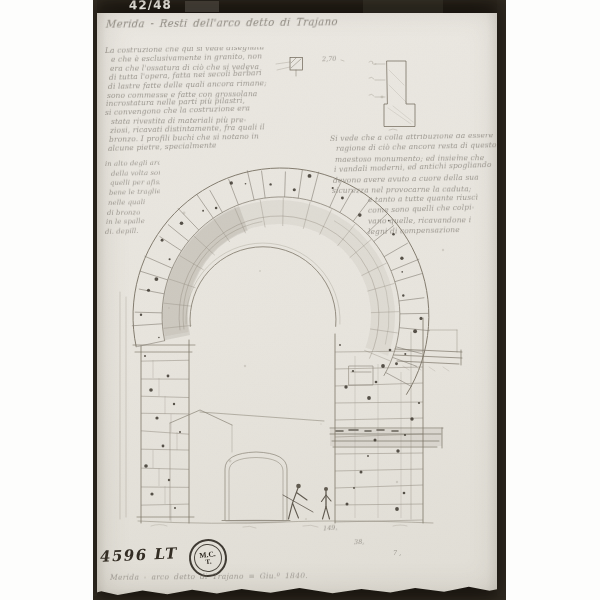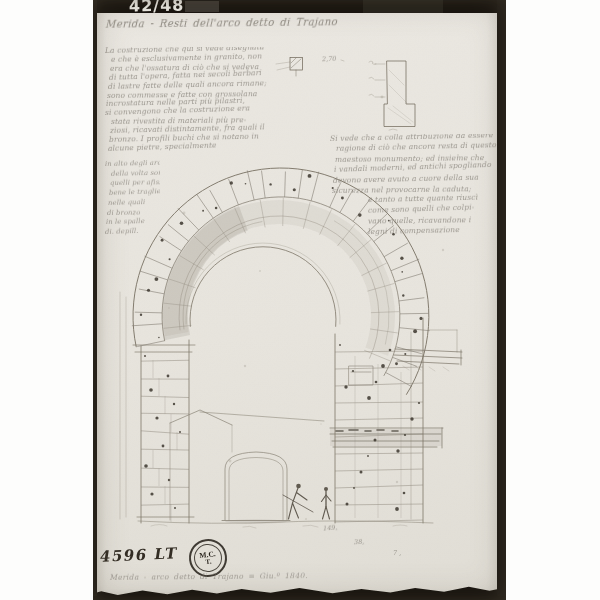--- a/index.html
+++ b/index.html
@@ -8,21 +8,21 @@
   .photo{position:absolute;left:93px;top:0;width:413px;height:600px;
     background:linear-gradient(175deg,#ebe8e2 0%,#e8e5de 55%,#e1ded6 100%);}
   .photo .vignette{position:absolute;inset:0;pointer-events:none;
     box-shadow:inset 0 0 34px rgba(95,85,70,.30), inset -8px 0 14px rgba(80,72,60,.18), inset 6px 0 10px rgba(80,72,60,.12);}
   .edge-left{position:absolute;left:0;top:0;width:4px;height:596px;background:#1b1712;}
   .edge-right{position:absolute;right:0;top:0;width:9px;height:596px;background:#18140f;}
   .topbar{position:absolute;left:0;top:0;width:413px;height:13px;background:#15110c;}
   .topbar .patch1{position:absolute;left:92px;top:1px;width:34px;height:11px;background:#44403a;opacity:.8;}
   .topbar .patch2{position:absolute;left:270px;top:0;width:80px;height:13px;background:#2a2620;opacity:.7;}
   .plate{position:absolute;left:36px;top:-1px;font-family:"DejaVu Sans",sans-serif;font-weight:700;
-    font-size:16px;line-height:13px;color:#f1efe9;letter-spacing:1px;transform:rotate(-1deg);}
+    font-size:12px;line-height:13px;color:#f1efe9;letter-spacing:1px;transform:rotate(-1deg);}
   .torn{position:absolute;left:0;bottom:0;width:413px;height:17px;background:#16120d;
     clip-path:polygon(0 62%,2% 48%,6% 70%,12% 44%,18% 66%,24% 40%,30% 62%,36% 36%,43% 58%,50% 30%,58% 60%,65% 36%,72% 56%,78% 30%,85% 52%,91% 22%,96% 46%,100% 26%,100% 100%,0 100%);}
   .title{position:absolute;left:13px;top:17px;width:340px;font-style:italic;font-size:10px;
     color:rgba(104,98,89,.72);letter-spacing:.4px;word-spacing:2px;transform:rotate(-.6deg) skewX(-7deg);
     filter:blur(.2px);white-space:nowrap;}
   .tblock{position:absolute;overflow:hidden;}
   .hline{font-style:italic;font-size:7.5px;color:rgba(97,91,82,.58);letter-spacing:.12px;
     white-space:nowrap;transform:rotate(-1.3deg);transform-origin:left;filter:blur(.22px);}
   .hline:nth-child(3n){transform:rotate(-.7deg);}
   .hline:nth-child(4n){transform:rotate(-1.8deg);}

